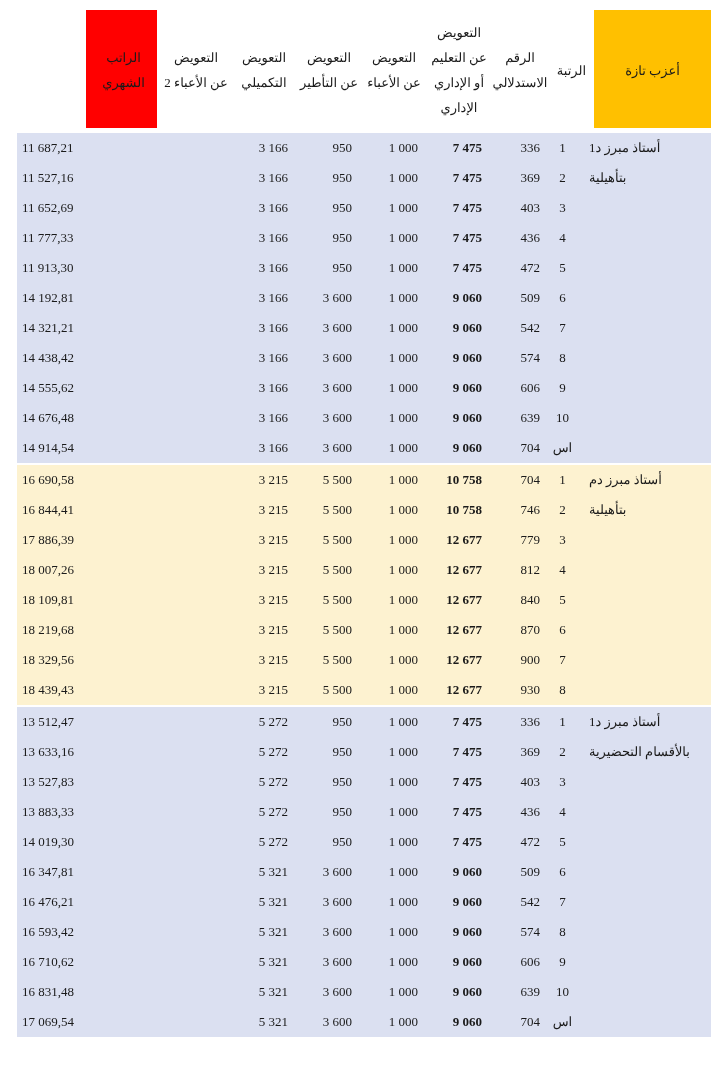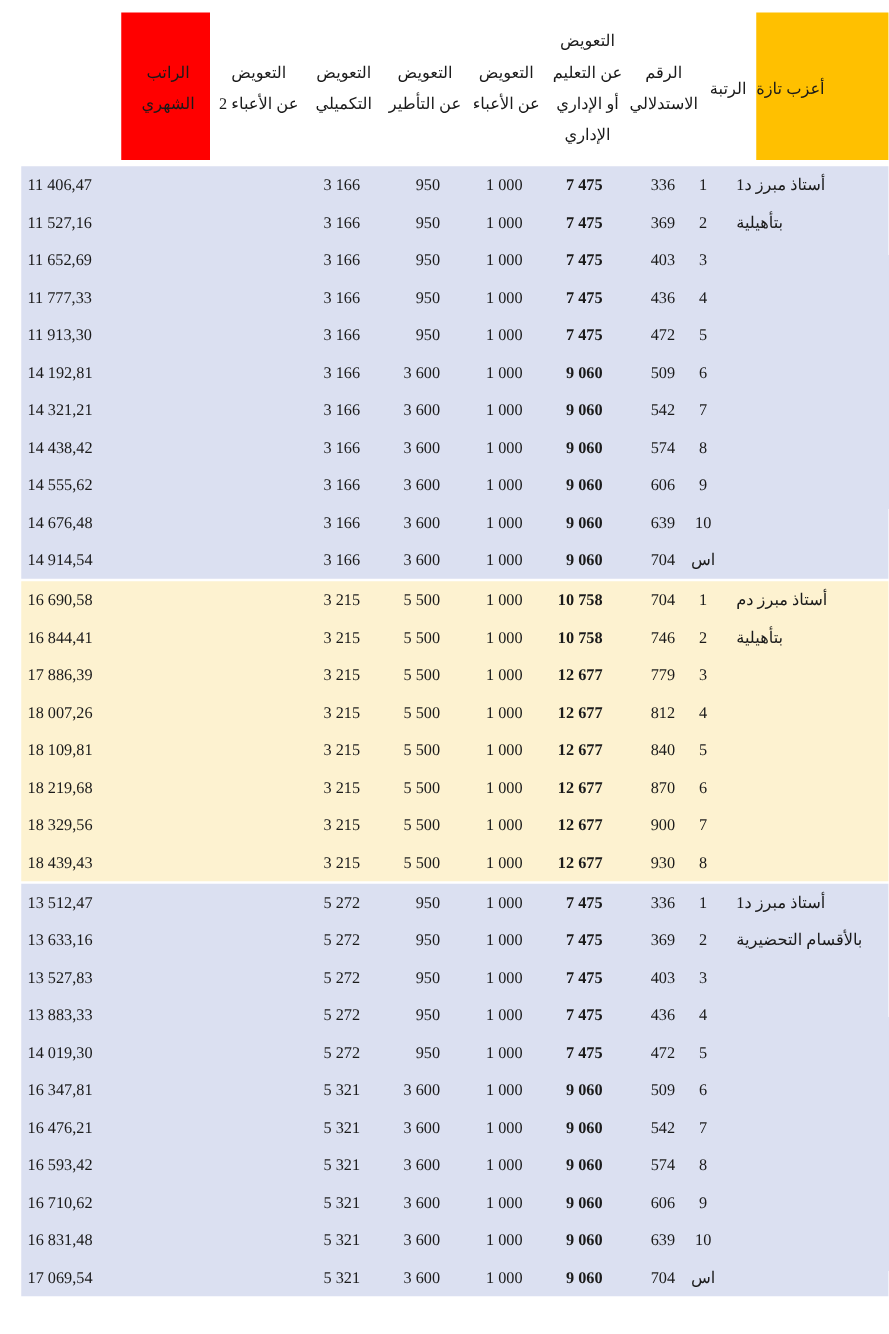--- a/index.html
+++ b/index.html
@@ -34,21 +34,21 @@
   .cell-burdens{padding-left:5px;}
   .cell-framing{padding-left:5px;}
   .cell-complementary{padding-left:13px;}
 </style>
 </head>
 <body>
 
 <div class="page">
   <div class="sheet">
     <div class="hrow" id="header-row">
-        <div class="hcell hcell-group" style="width: 106px; align-items: flex-end;">
+        <div class="hcell hcell-group" style="width: 117px;">
           <div class="hfill"></div>
           <div class="hline">أعزب تازة</div>
         </div>
         <div class="hcell hcell-rank" style="width: 45px;">
           <div class="hline">الرتبة</div>
         </div>
         <div class="hcell hcell-index" style="width: 58px;">
           <div class="hline">الرقم</div>
           <div class="hline">الاستدلالي</div>
         </div>
@@ -90,21 +90,21 @@
           <div class="row">
             <div class="cell cell-group" style="width: 126px;"></div>
             <div class="cell cell-rank cell-rank" style="width: 45px;">1</div>
             <div class="cell cell-index cell-num" style="width: 58px;">336</div>
             <div class="cell cell-teaching cell-num" style="width: 64px;">7 475</div>
             <div class="cell cell-burdens cell-num" style="width: 66px;">1 000</div>
             <div class="cell cell-framing cell-num" style="width: 64px;">950</div>
             <div class="cell cell-complementary cell-num" style="width: 66px;">3 166</div>
             <div class="cell cell-burdens1" style="width: 60px;"></div>
             <div class="cell cell-burdens2" style="width: 70px;"></div>
-            <div class="cell cell-salary" style="width: 75px;">11 406,47</div>
+            <div class="cell cell-salary" style="width: 75px;">11 687,21</div>
           </div>
           <div class="row">
             <div class="cell cell-group" style="width: 126px;"></div>
             <div class="cell cell-rank cell-rank" style="width: 45px;">2</div>
             <div class="cell cell-index cell-num" style="width: 58px;">369</div>
             <div class="cell cell-teaching cell-num" style="width: 64px;">7 475</div>
             <div class="cell cell-burdens cell-num" style="width: 66px;">1 000</div>
             <div class="cell cell-framing cell-num" style="width: 64px;">950</div>
             <div class="cell cell-complementary cell-num" style="width: 66px;">3 166</div>
             <div class="cell cell-burdens1" style="width: 60px;"></div>

